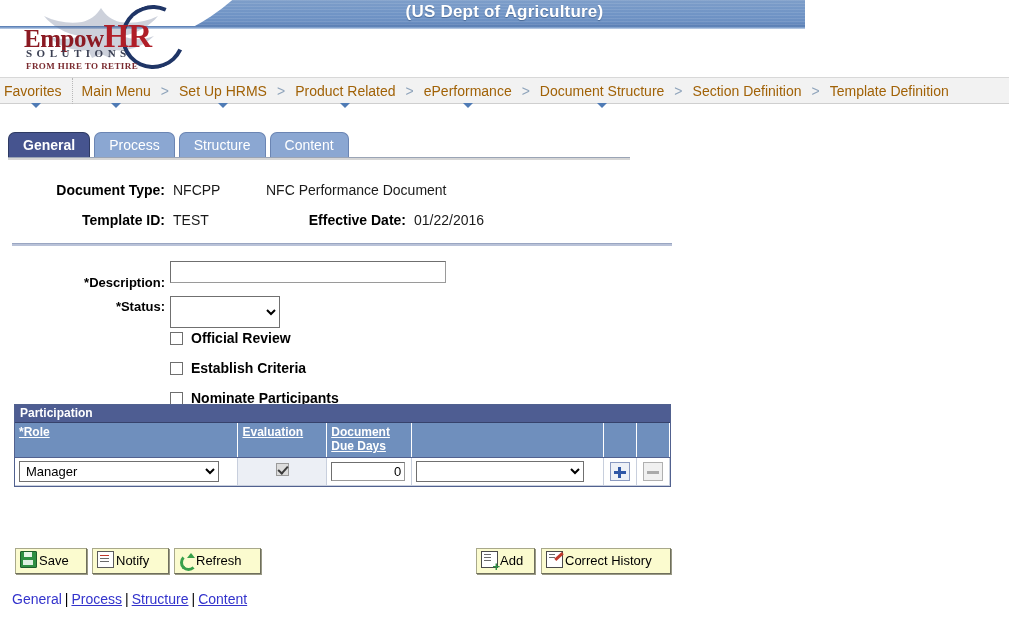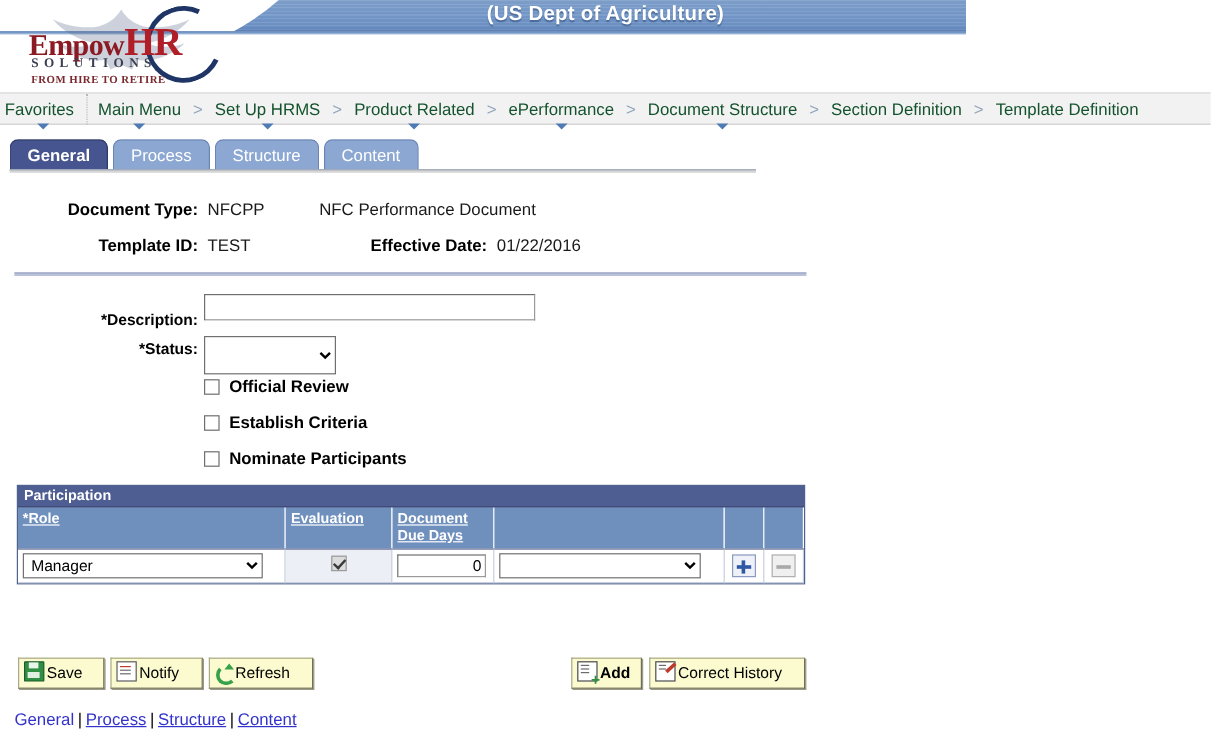--- a/index.html
+++ b/index.html
@@ -145,21 +145,21 @@
     border-top: 1px solid #d8d8d8;
     border-bottom: 1px solid #cfcfcf;
     box-sizing: border-box;
     white-space: nowrap;
     font-size: 0;
   }
   .crumb {
     display: inline-block;
     position: relative;
     font-size: 14px;
-    color: #14532d;
+    color: #a16207;
     line-height: 26px;
     padding: 0 9px;
     vertical-align: top;
     font-family: "Liberation Sans", sans-serif;
   }
   .crumb.first { padding-left: 4px; border-right: 1px dotted #b8b8b8; padding-right: 10px;}
   .crumb.hasarrow::after {
     content: "";
     position: absolute;
     left: 50%; bottom: -4px;
@@ -173,21 +173,21 @@
     font-size: 14px;
     color: #8fa4bb;
     line-height: 26px;
     vertical-align: top;
     padding: 0 1px;
   }
 
   
   .tabstrip {
     position: relative;
-    margin-top: 12px;
+    margin-top: 28px;
     height: 26px;
     padding-left: 8px;
     font-size: 0;
     white-space: nowrap;
   }
   .tab {
     display: inline-block;
     height: 26px;
     line-height: 25px;
     padding: 0 14px;
@@ -618,21 +618,21 @@
 <div class="btnbar">
   <div class="pbtn" style="left:15px; top:2px; width:72px;">
     <span class="ico ico-save"></span><span>Save</span>
   </div>
   <div class="pbtn" style="left:92px; top:2px; width:77px;">
     <span class="ico ico-notify"></span><span>Notify</span>
   </div>
   <div class="pbtn" style="left:174px; top:2px; width:87px;">
     <span class="ico ico-refresh"></span><span>Refresh</span>
   </div>
-  <div class="pbtn" style="left:476px; top:2px; width:59px;font-weight:bold;">
+  <div class="pbtn" style="left:476px; top:2px; width:59px;">
     <span class="ico ico-add"></span><span>Add</span>
   </div>
   <div class="pbtn" style="left:541px; top:2px; width:130px;">
     <span class="ico ico-hist"></span><span>Correct History</span>
   </div>
 </div>
 
 <div class="footer">
   <span class="cur">General</span><span class="bar">|</span><a>Process</a><span class="bar">|</span><a>Structure</a><span class="bar">|</span><a>Content</a>
 </div>

